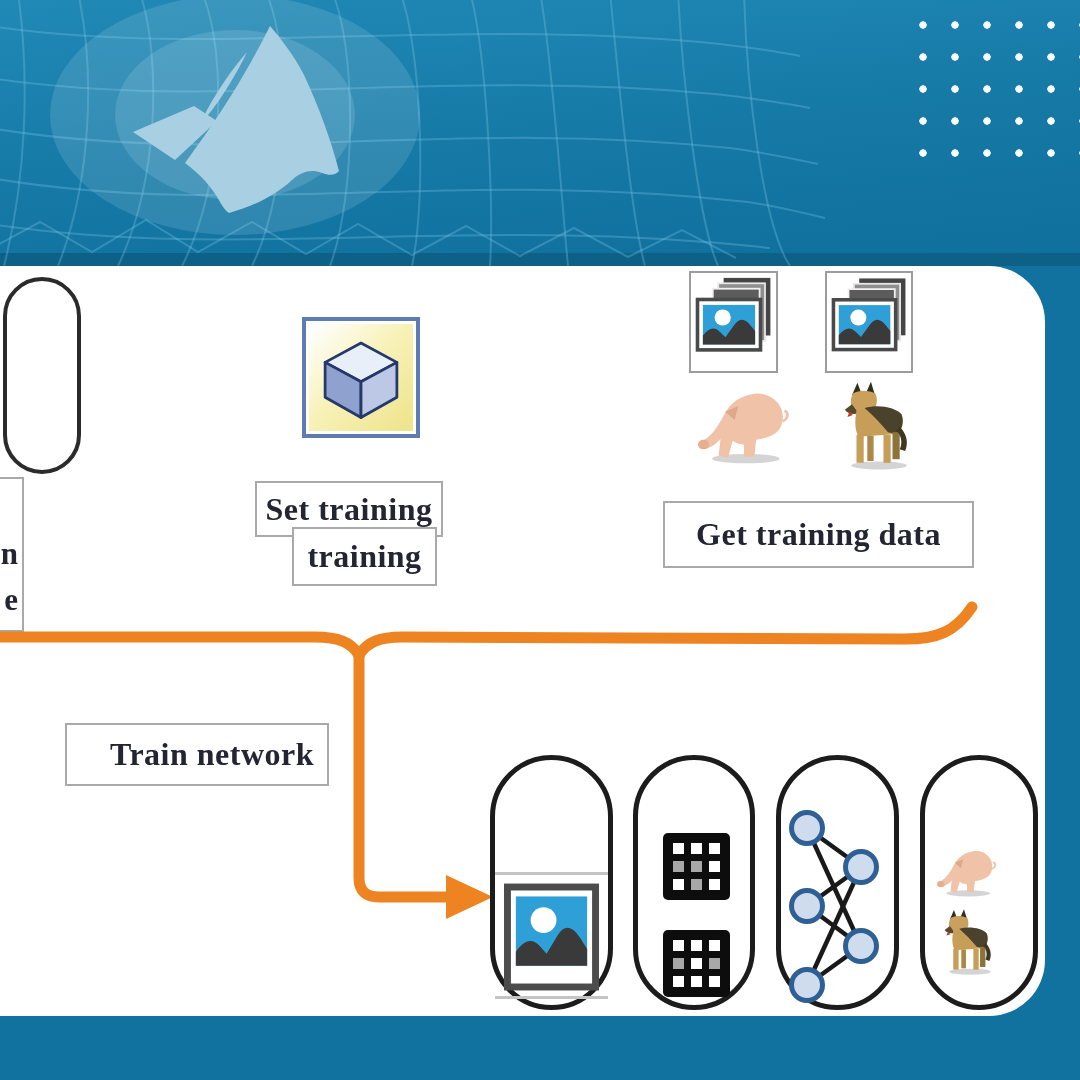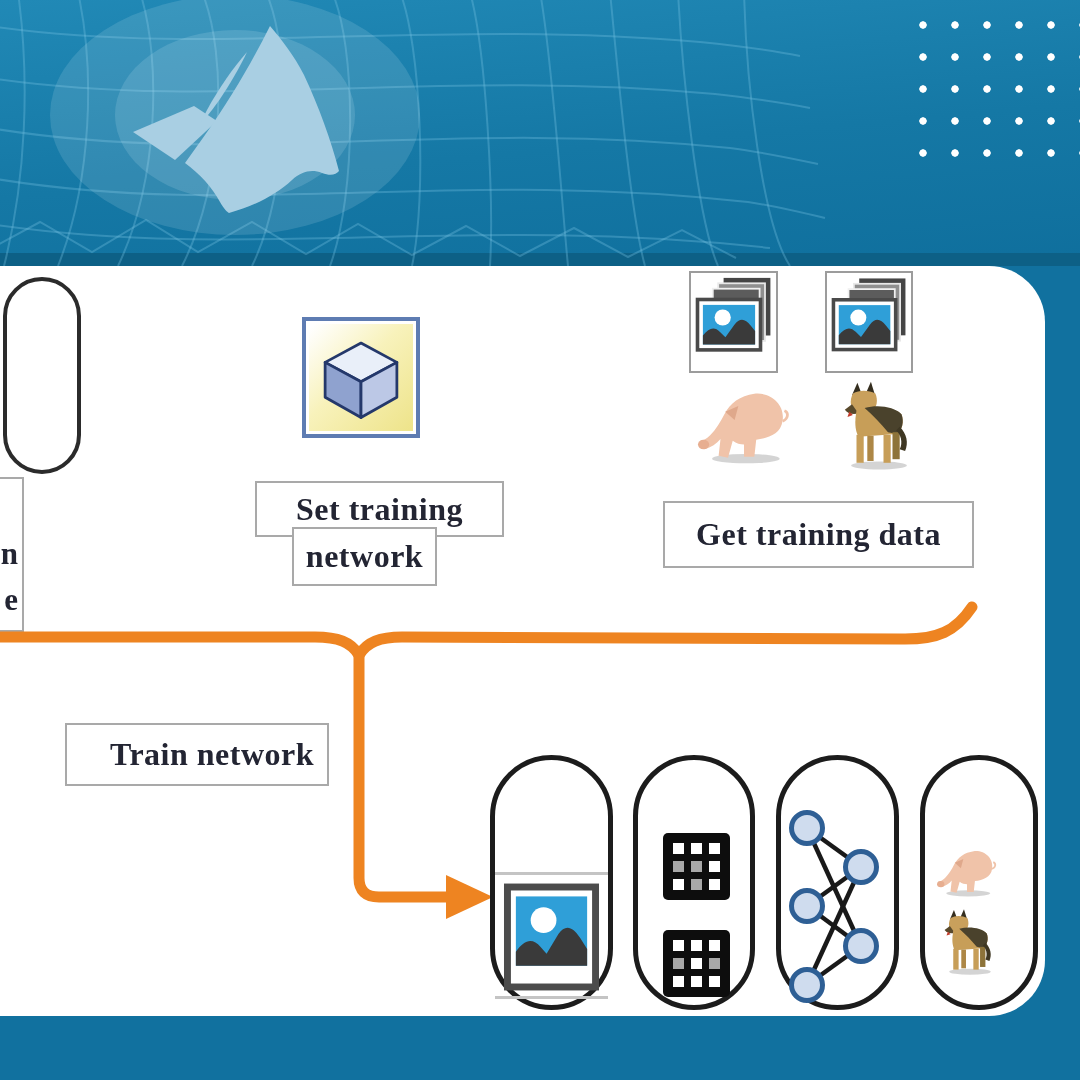--- a/index.html
+++ b/index.html
@@ -137,25 +137,25 @@
   </div>
 
   <div class="cube-box">
     <svg width="92" height="92" viewBox="0 0 100 100">
       <polygon points="50,12 89,33 50,54 11,33" fill="#e9eff9" stroke="#24386b" stroke-width="3" stroke-linejoin="round"></polygon>
       <polygon points="11,33 50,54 50,93 11,71" fill="#8fa2cf" stroke="#24386b" stroke-width="3" stroke-linejoin="round"></polygon>
       <polygon points="89,33 50,54 50,93 89,71" fill="#bcc8e6" stroke="#24386b" stroke-width="3" stroke-linejoin="round"></polygon>
     </svg>
   </div>
 
-  <div class="lbl" style="left:255px;top:481px;width:249px;height:56px;">
+  <div class="lbl" style="left:255px;top:481px;width:188px;height:56px;">
     <span>Set training</span>
   </div>
   <div class="lbl" style="left:292px;top:527px;width:145px;height:59px;">
-    <span>network</span>
+    <span>training</span>
   </div>
 
   <div class="icon-box" style="left:689px;top:271px;">
     <svg width="81" height="94" viewBox="0 0 90 102">
         <use href="#sym-stack"></use>
       </svg>
   </div>
   <div class="icon-box" style="left:825px;top:271px;width:88px;">
     <svg width="80" height="94" viewBox="0 0 90 102">
         <use href="#sym-stack"></use>

